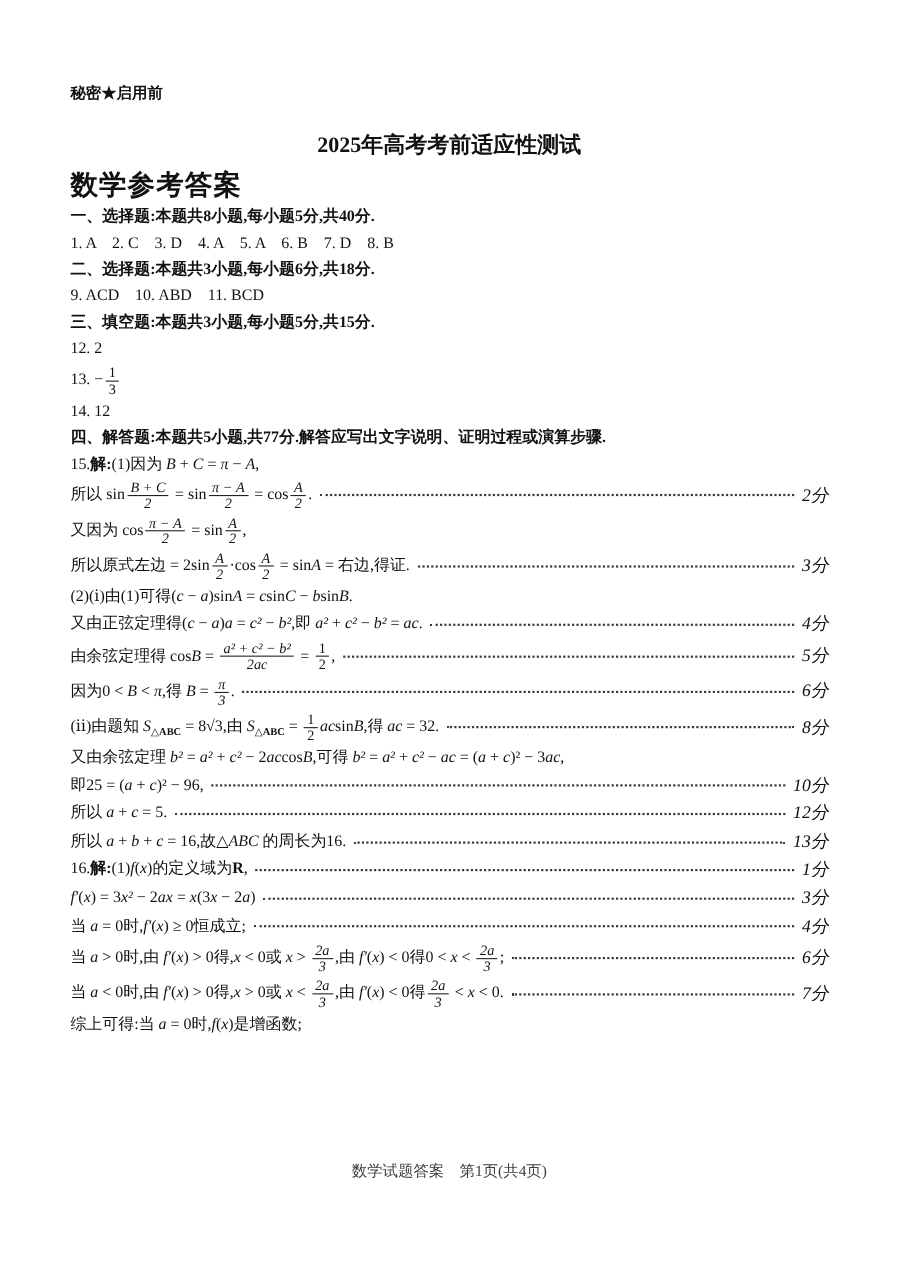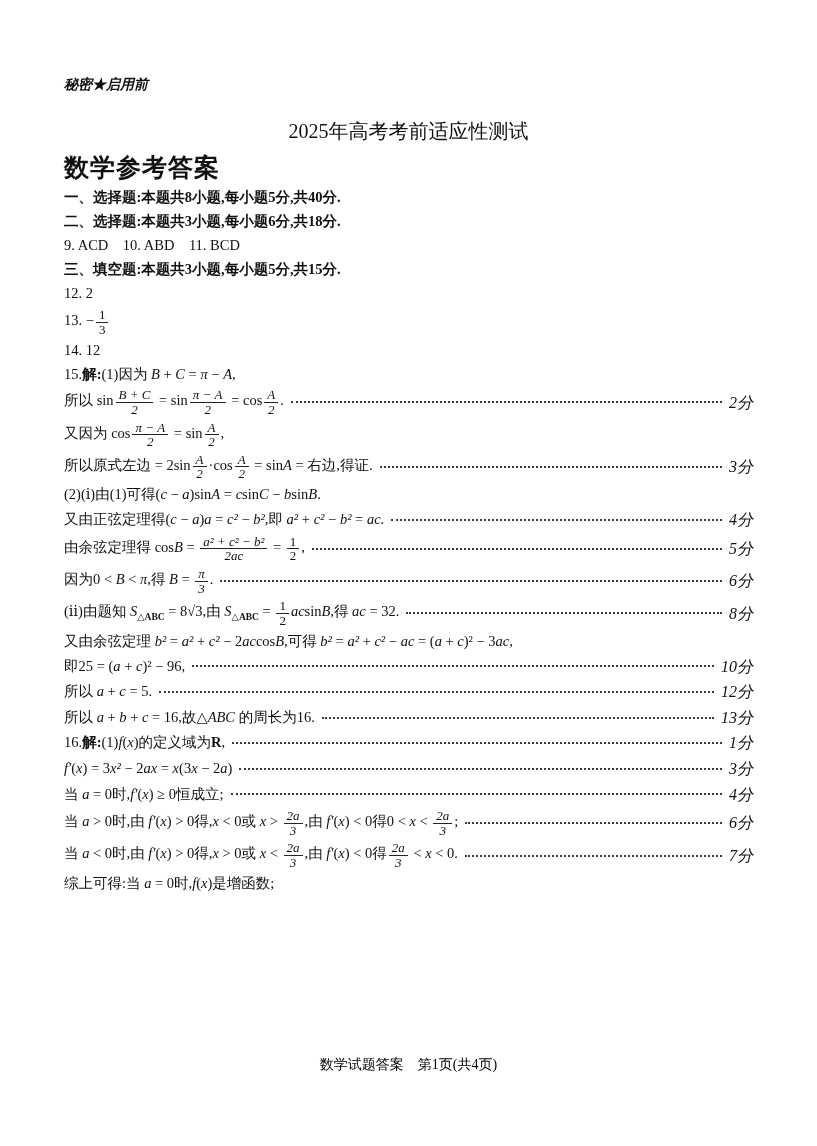--- a/index.html
+++ b/index.html
@@ -5,66 +5,72 @@
   html,body{margin:0;padding:0;background:#fff;}
   .page{
     position:relative;
     width:817px;height:1146px;
     background:#ffffff;color:#111;
     font-family:"Liberation Serif","DejaVu Serif",serif;
     box-sizing:border-box;
     padding:76px 64px 0 64px;
     overflow:hidden;
   }
-  .classification{font-size:14px;font-weight:700;font-style:italic;}
-  .title{text-align:center;font-size:20px;font-weight:400;margin-top:24px;}
+  .classification{font-size:14px;font-weight:700;}
+  .title{text-align:center;font-size:20px;font-weight:700;margin-top:24px;}
   .subtitle{font-size:25px;font-weight:700;margin-top:6px;letter-spacing:1px;}
   .body{font-size:14.5px;line-height:1.35;}
   .line{display:flex;align-items:center;margin:4px 0;min-height:20px;}
   .line-content{white-space:pre-wrap;}
   .leader{flex:1 1 auto;height:0;border-bottom:2px dotted #3a3a3a;margin:0 7px;align-self:center;min-width:10px;}
   .score{white-space:nowrap;font-size:16px;font-style:italic;}
   .bold{font-weight:700;}
   .ital{font-style:italic;font-family:"Liberation Serif",serif;}
   .plain{}
   .frac{display:inline-flex;flex-direction:column;align-items:center;vertical-align:middle;line-height:1.05;font-size:13px;margin:0 2px;}
   .frac .num{border-bottom:1px solid #222;padding:0 3px;}
   .frac .den{padding:0 3px;}
   .frac.it{font-style:italic;}
   sub.msub{font-size:9.5px;line-height:1;font-weight:bold;}
-  .footer{position:absolute;left:0;right:0;bottom:72px;text-align:center;font-size:14px;color:#000000;}
+  .footer{position:absolute;left:0;right:0;bottom:72px;text-align:center;font-size:14px;color:#404040;}
 </style>
 </head>
 <body>
 
 <div class="page">
   <div class="classification">秘密★启用前</div>
   <div class="title">2025年高考考前适应性测试</div>
   <div class="subtitle">数学参考答案</div>
   <div class="body">
       <div class="line">
         <span class="line-content"><span class="bold">一、选择题:本题共8小题,每小题5分,共40分.</span></span>
+      </div>
+      <div class="line">
+        <span class="line-content"><span class="plain">1. A　2. C　3. D　4. A　5. A　6. B　7. D　8. B</span></span>
       </div>
       <div class="line">
         <span class="line-content"><span class="bold">二、选择题:本题共3小题,每小题6分,共18分.</span></span>
       </div>
       <div class="line">
         <span class="line-content"><span class="plain">9. ACD　10. ABD　11. BCD</span></span>
       </div>
       <div class="line">
         <span class="line-content"><span class="bold">三、填空题:本题共3小题,每小题5分,共15分.</span></span>
       </div>
       <div class="line">
         <span class="line-content"><span class="plain">12. 2</span></span>
       </div>
       <div class="line">
         <span class="line-content"><span class="plain">13. −</span><span class="frac"><span class="num">1</span><span class="den">3</span></span></span>
       </div>
       <div class="line">
         <span class="line-content"><span class="plain">14. 12</span></span>
+      </div>
+      <div class="line">
+        <span class="line-content"><span class="bold">四、解答题:本题共5小题,共77分.解答应写出文字说明、证明过程或演算步骤.</span></span>
       </div>
       <div class="line">
         <span class="line-content"><span class="plain">15.</span><span class="bold">解:</span><span class="plain">(1)因为 </span><span class="ital">B</span><span class="plain"> + </span><span class="ital">C</span><span class="plain"> = </span><span class="ital">π</span><span class="plain"> − </span><span class="ital">A</span><span class="plain">,</span></span>
       </div>
       <div class="line">
         <span class="line-content"><span class="plain">所以 sin</span><span class="frac it"><span class="num">B + C</span><span class="den">2</span></span><span class="plain"> = sin</span><span class="frac it"><span class="num">π − A</span><span class="den">2</span></span><span class="plain"> = cos</span><span class="frac it"><span class="num">A</span><span class="den">2</span></span><span class="plain">.</span></span>
         <span class="leader"></span>
         <span class="score">2分</span>
       </div>
       <div class="line">

